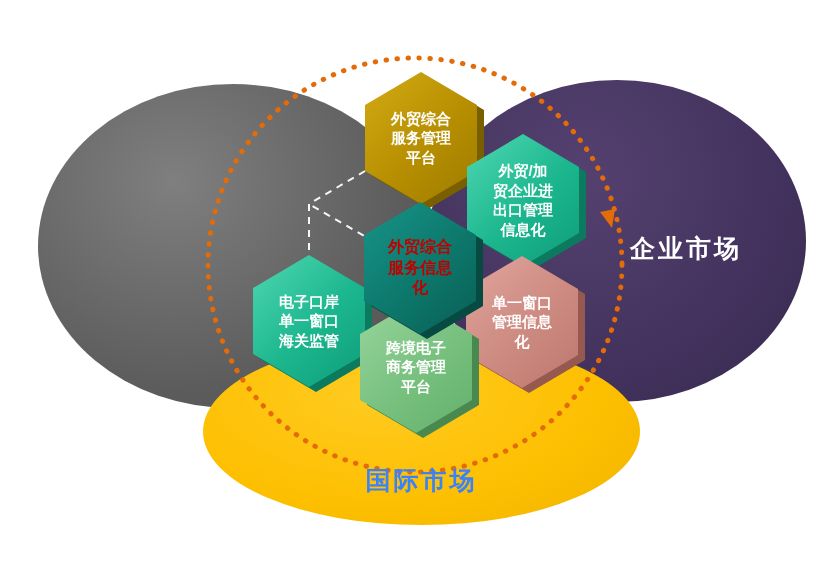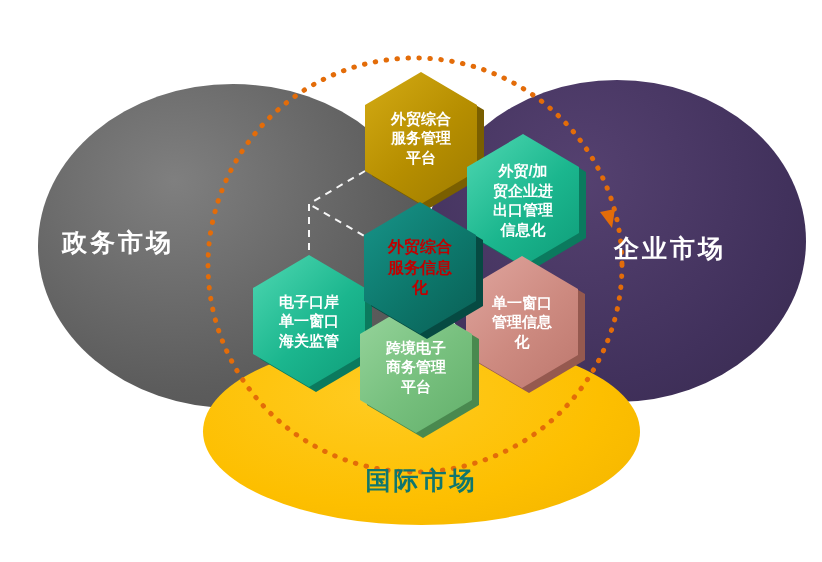--- a/index.html
+++ b/index.html
@@ -11,22 +11,22 @@
   .ellipse-gov  { left:38px;  top:84px;  width:390px; height:324px;
                   background:radial-gradient(ellipse at 35% 30%, #7f7f7f 0%, #5c5c5c 65%, #4f4f4f 100%); }
   .ellipse-ent  { left:428px; top:80px;  width:378px; height:322px;
                   background:radial-gradient(ellipse at 40% 30%, #554170 0%, #41315c 65%, #372a4e 100%); }
   .ellipse-intl { left:203px; top:338px; width:437px; height:187px;
                   background:radial-gradient(ellipse at 40% 30%, #ffcb21 0%, #fdbf00 60%, #f1b300 100%); }
 
   .market-label { position:absolute; color:#ffffff; font-weight:bold;
                   font-size:25px; letter-spacing:3px; white-space:pre-line; }
   .label-gov  { left:62px;  top:226px; }
-  .label-ent  { left:614px; top:232px;text-align:center; }
-  .label-intl { left:203px; top:464px; width:437px; text-align:center; color:#0f766e; }
+  .label-ent  { left:630px; top:232px;text-align:center; }
+  .label-intl { left:203px; top:464px; width:437px; text-align:center; color:#3b82f6; }
 
   .overlay-svg { position:absolute; left:0; top:0; width:822px; height:562px; pointer-events:none; }
 
   .hex { position:absolute; width:112px; height:132px; }
   .hex-side, .hex-face {
     position:absolute; inset:0;
     clip-path:polygon(50% 0, 100% 25%, 100% 75%, 50% 100%, 0 75%, 0 25%);
   }
   .hex-side { transform:translate(7px,5px); }
   .hex-label {
@@ -117,17 +117,16 @@
   </div>
 
   <div class="hex hex-dark" style="left:364px;top:202px;">
     <div class="hex-side"></div>
     <div class="hex-face"></div>
     <div class="hex-label">外贸综合
 服务信息
 化</div>
   </div>
 
-  <div class="market-label label-gov">政务市场</div>
   <div class="market-label label-ent">企业市场</div>
   <div class="market-label label-intl">国际市场</div>
 
 </div>
 
 </body></html>

